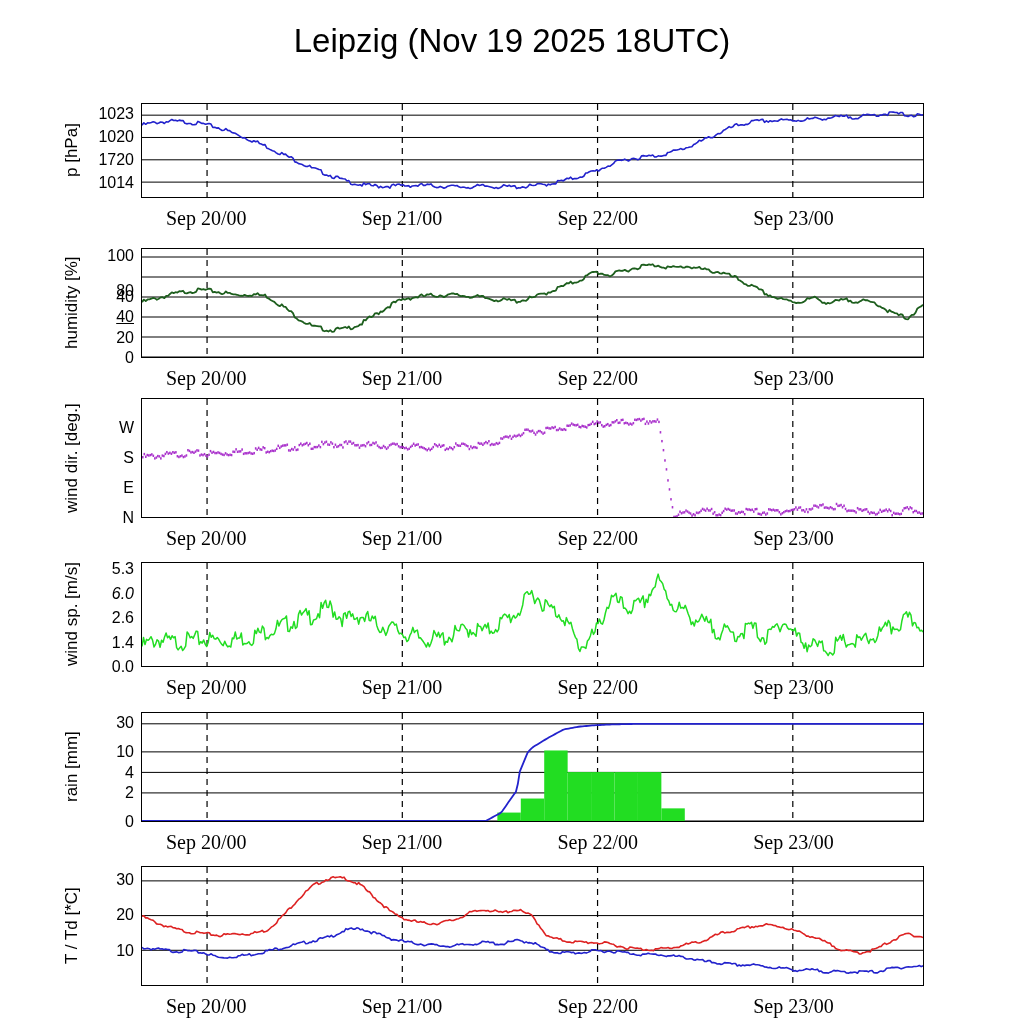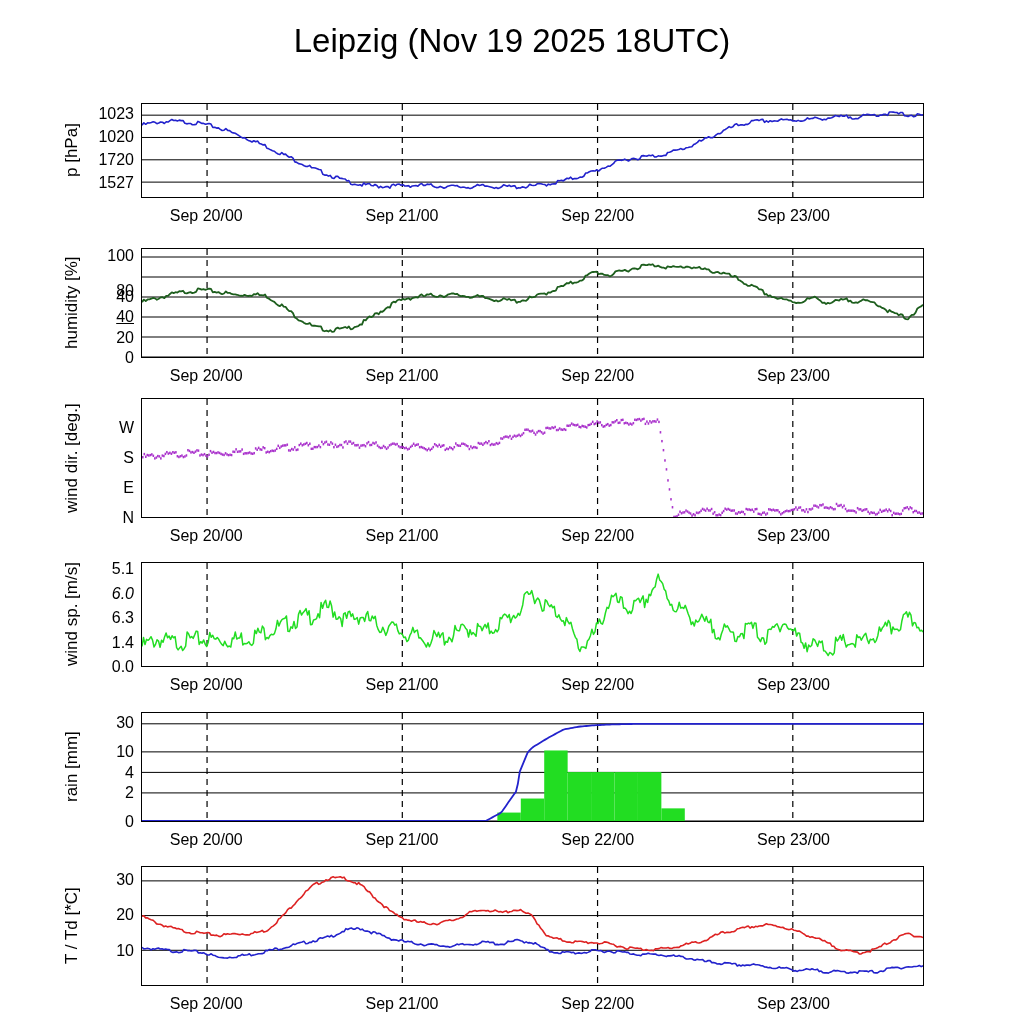--- a/index.html
+++ b/index.html
@@ -30,35 +30,35 @@
   .ylabel{
     position:absolute;
     font-size:17px;
     writing-mode:vertical-rl;
     transform:rotate(180deg);
     text-align:center;
     white-space:nowrap;
   }
   .yticks{position:absolute;text-align:right;font-size:16px;}
   .yticks span{position:absolute;right:0;transform:translateY(-50%);white-space:nowrap;}
-  .xticks{position:absolute;font-size:16px;}
+  .xticks{position:absolute;font-size:20px;font-family:Liberation Serif, serif;}
   .xticks span{position:absolute;transform:translateX(-50%);white-space:nowrap;}
   svg{display:block;}
 </style>
 </head>
 <body>
 
 <div id="page">
 
   <div class="title">Leipzig (Nov 19 2025 18UTC)</div>
 
   <div class="panel">
     <div class="ylabel" style="left:62px;top:103px;height:95px;width:20px;">p [hPa]</div>
     <div class="yticks" id="p-yticks" style="left:62px;top:103px;width:72px;height:95px;">
-        <span style="top: 79.8px;">1527</span>
+        <span style="top: 79.8px;">1014</span>
         <span style="top: 57px;">1720</span>
         <span style="top: 34.2px;">1020</span>
         <span style="top: 11.4px;">1023</span>
       </div>
     <div class="plotbox" id="plot-p" style="left:141px;top:103px;width:783px;height:95px;">
         <svg width="781" height="93" viewBox="0 0 781 93">
           <line x1="0" y1="78.12" x2="781" y2="78.12" stroke="#000" stroke-width="1"></line>
           <line x1="0" y1="55.8" x2="781" y2="55.8" stroke="#000" stroke-width="1"></line>
           <line x1="0" y1="33.48" x2="781" y2="33.48" stroke="#000" stroke-width="1"></line>
           <line x1="0" y1="11.159999999999997" x2="781" y2="11.159999999999997" stroke="#000" stroke-width="1"></line>
@@ -650,23 +650,23 @@
         <span style="left: 65.2239px; top: 0px;">Sep 20/00</span>
         <span style="left: 260.974px; top: 0px;">Sep 21/00</span>
         <span style="left: 456.724px; top: 0px;">Sep 22/00</span>
         <span style="left: 652.474px; top: 0px;">Sep 23/00</span>
       </div>
   </div>
 
   <div class="panel">
     <div class="ylabel" style="left:62px;top:562px;height:105px;width:20px;">wind sp. [m/s]</div>
     <div class="yticks" id="ws-yticks" style="left:82px;top:562px;width:52px;height:105px;">
-        <span style="top: 7.32558px;">5.1</span>
+        <span style="top: 7.32558px;">5.3</span>
         <span style="top: 31.7442px; font-style: italic;">6.0</span>
-        <span style="top: 56.1628px;">6.3</span>
+        <span style="top: 56.1628px;">2.6</span>
         <span style="top: 80.5814px;">1.4</span>
         <span style="top: 105px;">0.0</span>
       </div>
     <div class="plotbox" id="plot-ws" style="left:141px;top:562px;width:783px;height:105px;">
         <svg width="781" height="103" viewBox="0 0 781 103">
           <line x1="65.0573" y1="0" x2="65.0573" y2="103" stroke="#000" stroke-width="1.2" stroke-dasharray="6,5"></line>
           <line x1="260.3073" y1="0" x2="260.3073" y2="103" stroke="#000" stroke-width="1.2" stroke-dasharray="6,5"></line>
           <line x1="455.55730000000005" y1="0" x2="455.55730000000005" y2="103" stroke="#000" stroke-width="1.2" stroke-dasharray="6,5"></line>
           <line x1="650.8073" y1="0" x2="650.8073" y2="103" stroke="#000" stroke-width="1.2" stroke-dasharray="6,5"></line>
           <polyline points="0.00,83.48 1.50,74.51 3.01,81.58 4.51,76.39 6.02,77.35 7.52,75.94 9.03,73.70 10.53,77.14 12.04,83.97 13.54,81.38 15.05,76.81 16.55,78.11 18.06,84.23 19.56,77.24 21.07,79.20 22.57,73.92 24.08,69.91 25.58,74.68 27.09,73.14 28.59,76.38 30.10,72.79 31.60,74.83 33.11,73.66 34.61,84.58 36.12,86.90 37.62,84.92 39.13,83.21 40.63,87.42 42.13,85.74 43.64,83.19 45.14,68.90 46.65,71.02 48.15,74.82 49.66,73.52 51.16,75.36 52.67,71.87 54.17,68.11 55.68,68.54 57.18,81.46 58.69,78.66 60.19,80.09 61.70,76.94 63.20,81.26 64.71,83.51 66.21,79.32 67.72,69.54 69.22,74.27 70.73,72.31 72.23,75.76 73.74,76.13 75.24,74.56 76.75,76.34 78.25,79.17 79.76,81.37 81.26,82.60 82.76,78.27 84.27,81.74 85.77,83.86 87.28,82.99 88.78,84.08 90.29,75.03 91.79,75.70 93.30,69.04 94.80,75.98 96.31,75.10 97.81,74.97 99.32,70.07 100.82,82.02 102.33,80.47 103.83,80.78 105.34,80.19 106.84,78.70 108.35,81.47 109.85,82.42 111.36,80.40 112.86,67.20 114.37,70.59 115.87,65.17 117.38,69.16 118.88,69.84 120.39,63.07 121.89,65.21 123.39,76.69 124.90,74.42 126.40,75.60 127.91,72.61 129.41,71.17 130.92,71.85 132.42,70.61 133.93,65.80 135.43,57.37 136.94,62.96 138.44,59.01 139.95,56.69 141.45,55.70 142.96,55.28 144.46,53.00 145.97,68.31 147.47,68.43 148.98,63.84 150.48,65.17 151.99,58.47 153.49,65.45 155.00,63.98 156.50,51.39 158.01,47.49 159.51,52.08 161.02,49.68 162.52,48.04 164.03,45.64 165.53,51.92 167.03,47.68 168.54,61.65 170.04,61.45 171.55,56.90 173.05,56.56 174.56,55.65 176.06,50.81 177.57,54.63 179.07,39.51 180.58,45.23 182.08,39.98 183.59,37.27 185.09,44.26 186.60,44.40 188.10,37.94 189.61,43.03 191.11,54.15 192.62,48.91 194.12,56.15 195.63,55.95 197.13,53.80 198.64,55.42 200.14,63.48 201.65,50.83 203.15,49.77 204.66,55.35 206.16,48.92 207.66,48.31 209.17,53.49 210.67,50.84 212.18,56.36 213.68,55.94 215.19,54.61 216.69,61.19 218.20,54.98 219.70,54.46 221.21,54.52 222.71,58.40 224.22,51.41 225.72,48.52 227.23,57.43 228.73,57.77 230.24,53.05 231.74,55.66 233.25,53.26 234.75,62.48 236.26,66.66 237.76,69.43 239.27,69.07 240.77,64.23 242.28,67.80 243.78,72.39 245.29,68.80 246.79,63.20 248.29,61.07 249.80,58.97 251.30,59.34 252.81,62.09 254.31,61.15 255.82,67.58 257.32,70.85 258.83,70.17 260.33,71.30 261.84,74.59 263.34,73.95 264.85,78.59 266.35,77.24 267.86,72.45 269.36,69.58 270.87,64.39 272.37,69.42 273.88,67.76 275.38,67.08 276.89,74.97 278.39,74.71 279.90,76.75 281.40,78.79 282.91,81.18 284.41,84.04 285.92,79.79 287.42,83.66 288.92,80.21 290.43,75.45 291.93,67.54 293.44,70.65 294.94,73.55 296.45,69.17 297.95,74.50 299.46,71.27 300.96,69.77 302.47,81.97 303.97,78.38 305.48,79.27 306.98,74.34 308.49,75.94 309.99,78.80 311.50,72.80 313.00,62.54 314.51,66.88 316.01,67.68 317.52,67.63 319.02,61.63 320.53,61.22 322.03,62.50 323.54,65.19 325.04,66.73 326.55,74.03 328.05,66.74 329.55,71.59 331.06,69.57 332.56,71.16 334.07,73.28 335.57,60.62 337.08,63.31 338.58,63.48 340.09,67.63 341.59,64.16 343.10,61.49 344.60,64.96 346.11,59.97 347.61,70.63 349.12,68.15 350.62,70.24 352.13,69.81 353.63,66.54 355.14,68.93 356.64,66.44 358.15,54.57 359.65,55.70 361.16,52.36 362.66,51.12 364.17,52.10 365.67,54.58 367.18,51.49 368.68,59.63 370.18,55.11 371.69,52.42 373.19,55.08 374.70,53.79 376.20,50.33 377.71,52.36 379.21,47.42 380.72,41.95 382.22,31.50 383.73,29.75 385.23,28.71 386.74,31.29 388.24,30.84 389.75,27.61 391.25,33.79 392.76,40.55 394.26,36.91 395.77,35.07 397.27,37.05 398.78,42.43 400.28,48.15 401.79,47.54 403.29,36.79 404.80,38.16 406.30,41.63 407.81,43.66 409.31,41.81 410.82,44.79 412.32,43.40 413.82,53.25 415.33,54.38 416.83,51.75 418.34,55.87 419.84,58.18 421.35,57.72 422.85,62.56 424.36,54.62 425.86,58.41 427.37,60.76 428.87,59.28 430.38,65.44 431.88,70.32 433.39,74.35 434.89,76.25 436.40,85.50 437.90,88.54 439.41,83.88 440.91,84.11 442.42,84.32 443.92,85.35 445.43,77.98 446.93,76.32 448.44,72.70 449.94,66.16 451.45,71.39 452.95,68.83 454.45,60.09 455.96,60.54 457.46,56.09 458.97,60.35 460.47,61.22 461.98,56.73 463.48,49.77 464.99,44.39 466.49,45.37 468.00,40.35 469.50,32.36 471.01,33.76 472.51,32.30 474.02,30.33 475.52,38.94 477.03,39.51 478.53,33.81 480.04,34.34 481.54,45.16 483.05,45.10 484.55,47.07 486.06,50.71 487.56,48.26 489.07,50.49 490.57,46.73 492.08,37.46 493.58,37.85 495.08,36.12 496.59,35.28 498.09,39.54 499.60,35.92 501.10,32.89 502.61,44.48 504.11,36.30 505.62,39.50 507.12,31.23 508.63,32.59 510.13,27.21 511.64,25.02 513.14,23.90 514.65,16.20 516.15,11.10 517.66,16.90 519.16,18.55 520.67,20.66 522.17,26.21 523.68,28.06 525.18,35.63 526.69,37.69 528.19,42.22 529.70,41.37 531.20,47.26 532.71,48.48 534.21,48.77 535.71,45.78 537.22,39.14 538.72,45.05 540.23,44.48 541.73,45.48 543.24,42.34 544.74,46.53 546.25,51.08 547.75,54.75 549.26,61.53 550.76,58.95 552.27,63.07 553.77,57.07 555.28,59.09 556.78,58.28 558.29,55.15 559.79,51.30 561.30,54.66 562.80,58.26 564.31,53.57 565.81,58.89 567.32,59.73 568.82,56.27 570.33,69.75 571.83,66.43 573.34,75.38 574.84,76.09 576.34,74.65 577.85,76.95 579.35,70.98 580.86,66.94 582.36,61.02 583.87,64.13 585.37,62.81 586.88,65.67 588.38,68.77 589.89,68.91 591.39,69.30 592.90,78.16 594.40,78.46 595.91,73.54 597.41,73.86 598.92,70.67 600.42,70.62 601.93,75.46 603.43,60.41 604.94,61.09 606.44,60.09 607.95,60.72 609.45,59.22 610.96,65.41 612.46,59.92 613.97,60.22 615.47,74.23 616.97,75.97 618.48,78.64 619.98,74.78 621.49,74.90 622.99,81.28 624.50,79.34 626.00,66.92 627.51,66.13 629.01,66.40 630.52,63.50 632.02,64.20 633.53,62.03 635.03,60.71 636.54,64.29 638.04,68.66 639.55,64.19 641.05,61.39 642.56,60.96 644.06,61.48 645.57,64.87 647.07,66.38 648.58,65.90 650.08,67.28 651.59,67.79 653.09,65.04 654.60,73.11 656.10,69.87 657.61,70.18 659.11,79.26 660.61,80.10 662.12,85.27 663.62,79.95 665.13,88.70 666.63,82.10 668.14,83.81 669.64,82.50 671.15,75.78 672.65,76.85 674.16,79.96 675.66,83.37 677.17,77.99 678.67,79.58 680.18,78.09 681.68,87.77 683.19,88.12 684.69,90.20 686.20,92.51 687.70,89.47 689.21,90.36 690.71,92.05 692.22,89.87 693.72,74.35 695.23,78.03 696.73,75.85 698.24,72.52 699.74,77.22 701.24,71.41 702.75,78.64 704.25,84.00 705.76,81.84 707.26,81.66 708.77,81.04 710.27,80.56 711.78,81.24 713.28,84.14 714.79,71.81 716.29,74.55 717.80,73.82 719.30,77.26 720.81,74.40 722.31,71.88 723.82,70.31 725.32,76.45 726.83,80.56 728.33,76.26 729.84,76.86 731.34,75.80 732.85,79.55 734.35,77.31 735.86,72.43 737.36,63.94 738.87,68.29 740.37,64.88 741.87,62.99 743.38,59.26 744.88,63.03 746.39,57.37 747.89,60.19 749.40,70.78 750.90,63.97 752.41,66.55 753.91,66.20 755.42,66.29 756.92,67.92 758.43,66.77 759.93,57.71 761.44,51.60 762.94,50.68 764.45,48.79 765.95,53.97 767.46,49.31 768.96,52.21 770.47,62.88 771.97,59.49 773.48,59.99 774.98,64.73 776.49,64.38 777.99,67.97 779.50,67.28 781.00,68.91" fill="none" stroke="#22dd22" stroke-width="1.5" stroke-linejoin="round"></polyline>

